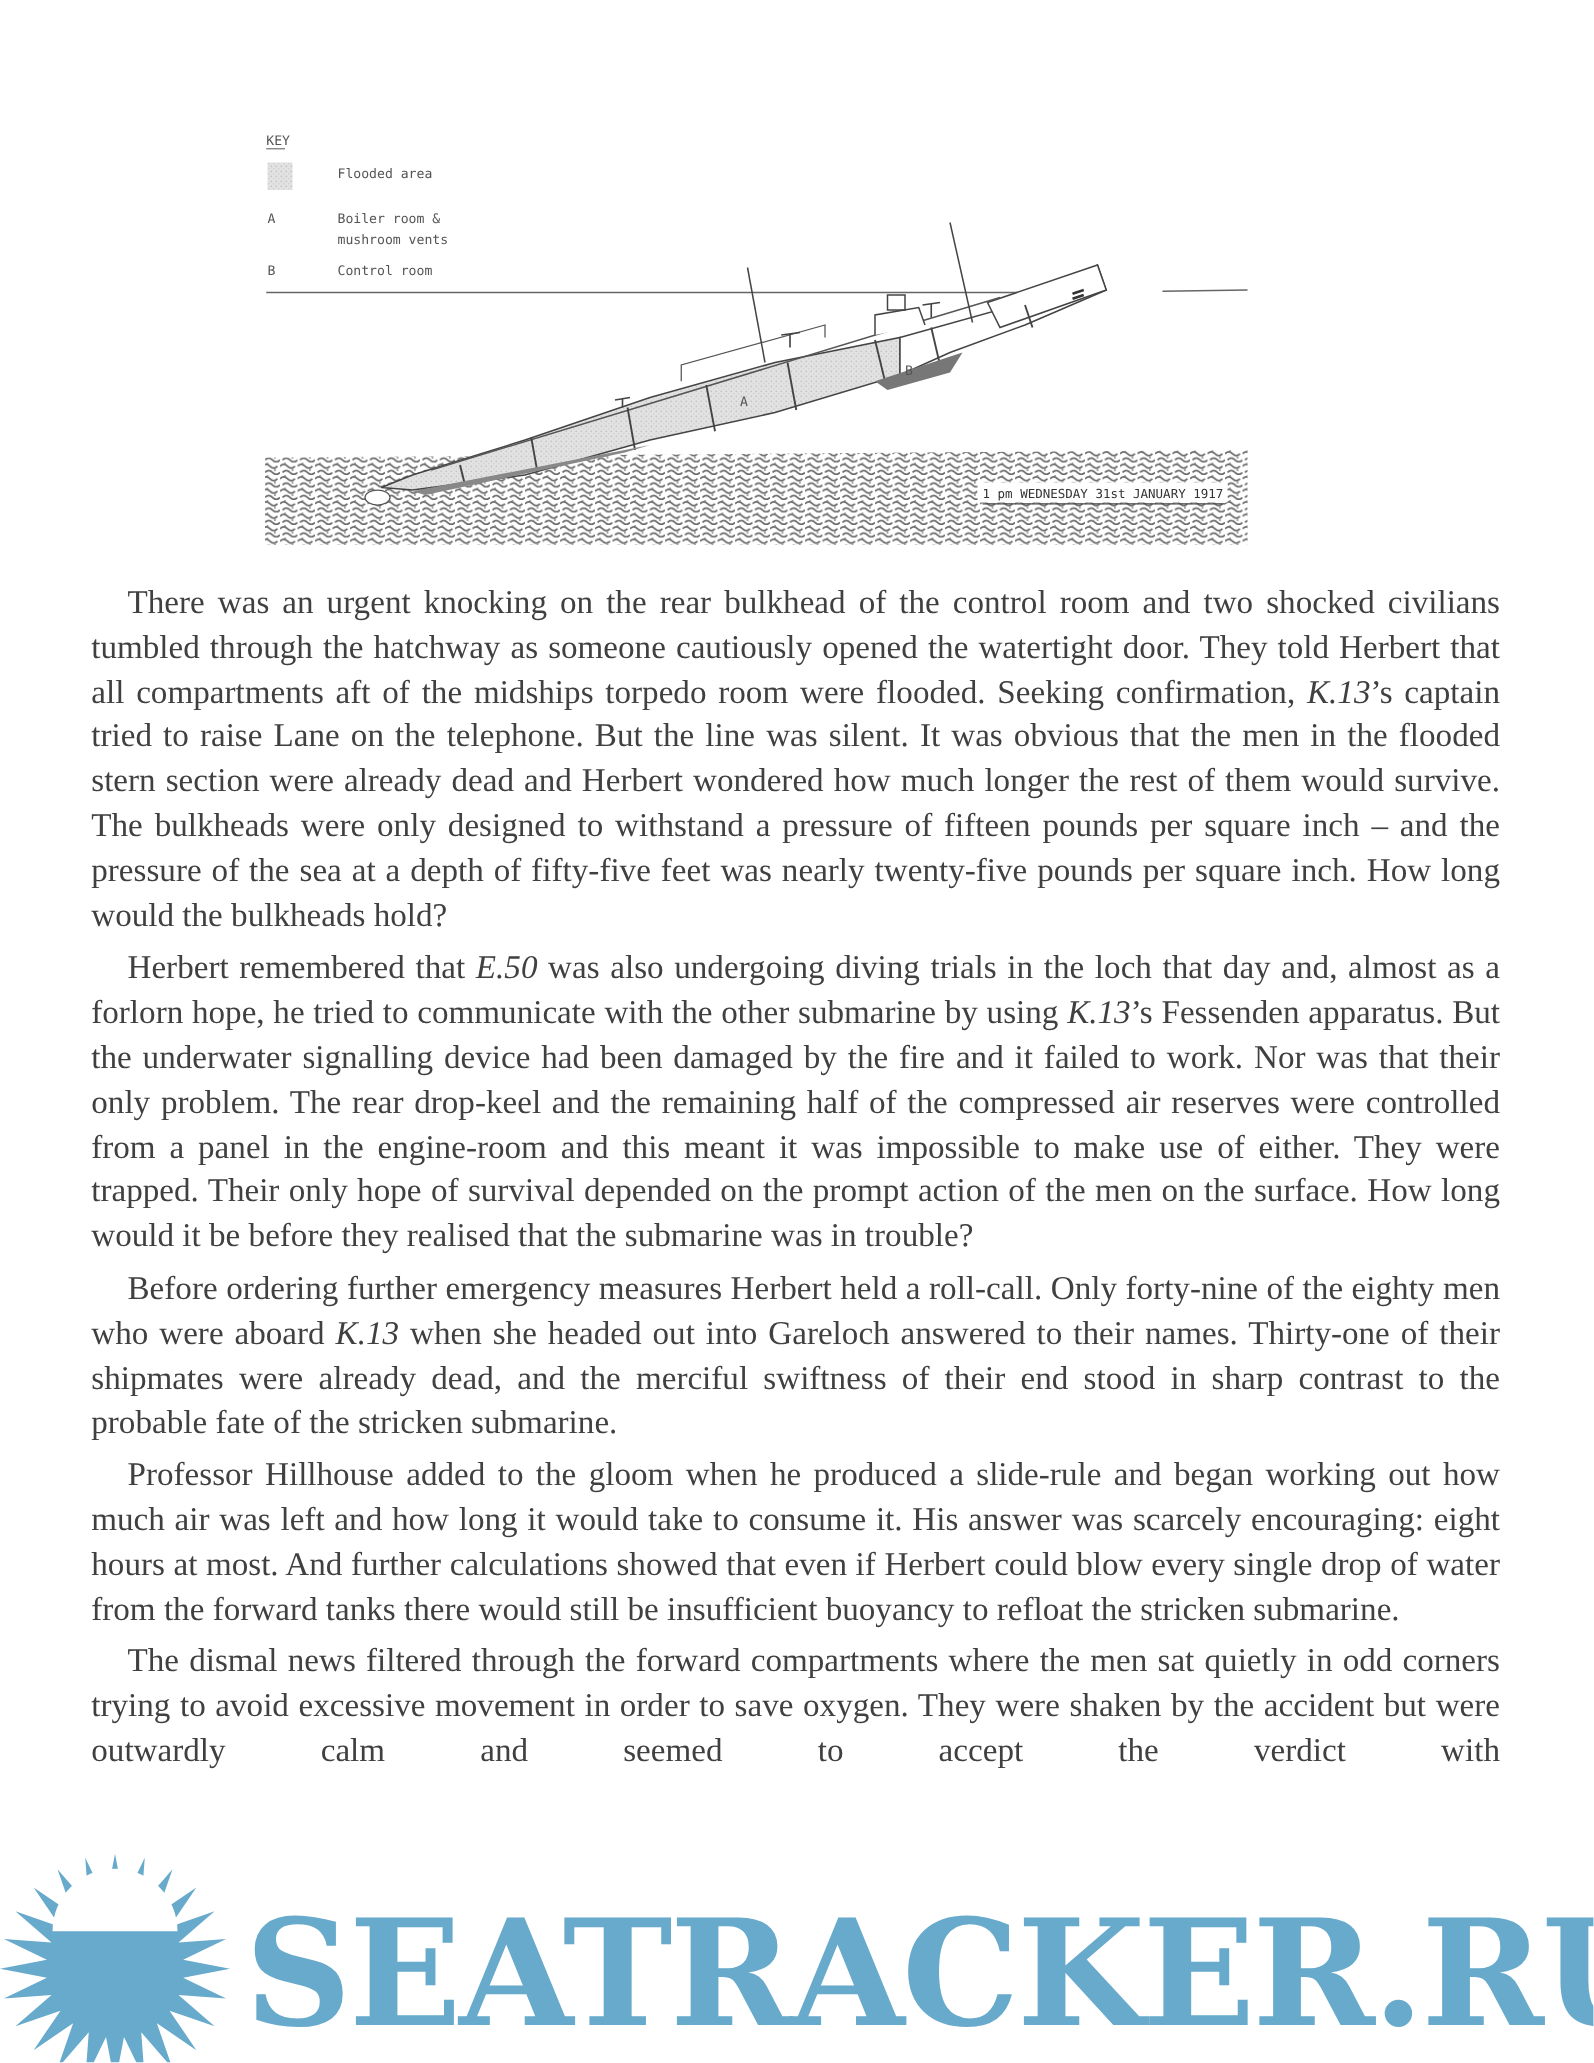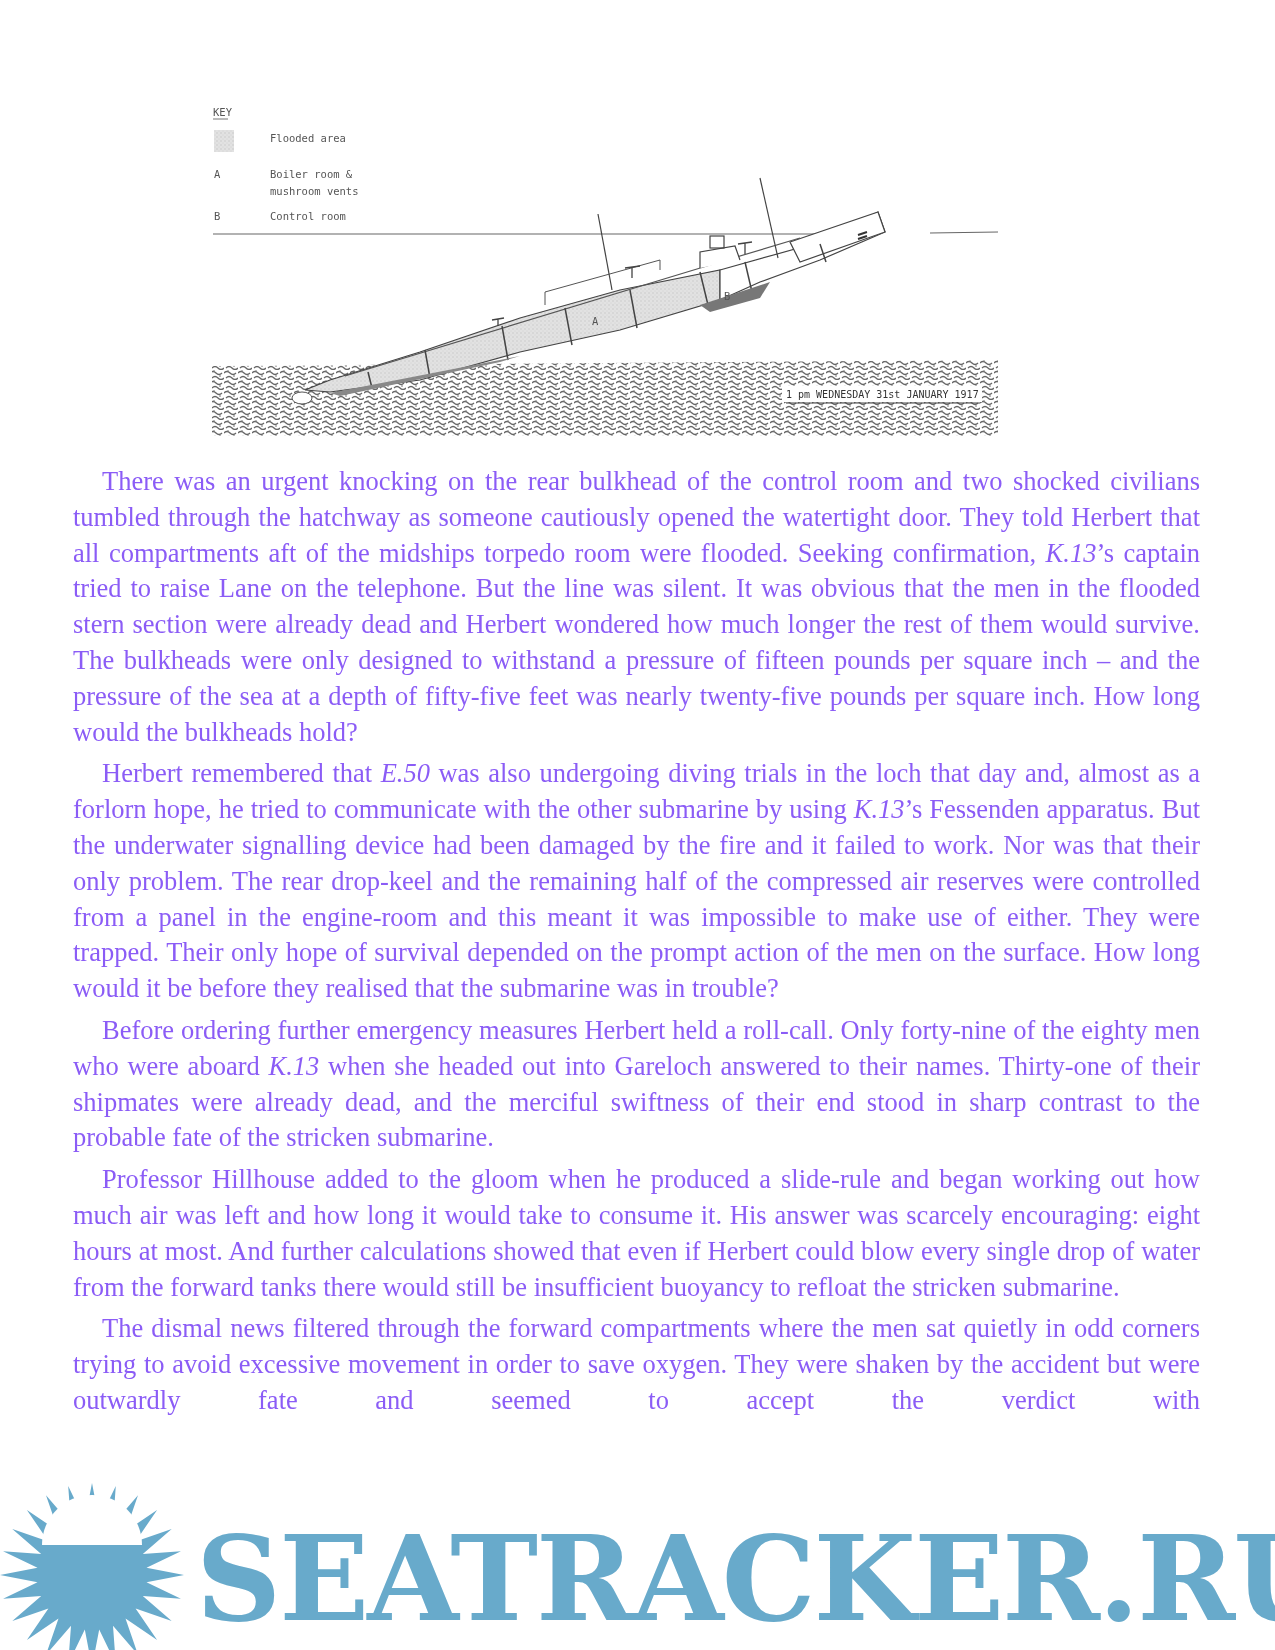--- a/index.html
+++ b/index.html
@@ -7,21 +7,21 @@
 
   .figure { position: absolute; left: 0; top: 0; width: 1161px; height: 460px; }
   .figure svg { position: absolute; left: 0; top: 0; }
 
   .key-text { font-family: "DejaVu Sans Mono", monospace; font-size: 10.5px; fill: #555; }
   .caption-text { font-family: "DejaVu Sans Mono", monospace; font-size: 10px; fill: #333; }
 
   .body-text {
     position: absolute; left: 73px; top: 464px; width: 1127px;
     font-family: "Liberation Serif", serif; font-size: 26.5px; line-height: 35.8px;
-    color: #8b5cf6; text-align: justify;
+    color: #404040; text-align: justify;
   }
   .body-text p { margin: 0 0 6px 0; text-indent: 29px; hyphens: manual; }
   .body-text em { font-style: italic; }
 
   .watermark { position: absolute; left: 0; top: 1470px; width: 1275px; height: 180px; pointer-events: none; }
   .wm-text {
     font-family: "DejaVu Serif", serif; font-weight: bold; font-size: 118px;
     letter-spacing: -2px;
   }
 </style>
@@ -105,21 +105,21 @@
     <text class="caption-text" x="786" y="398">1 pm WEDNESDAY 31st JANUARY 1917</text>
     <line x1="786" y1="403" x2="980" y2="403" stroke="#444" stroke-width="1"></line>
   </svg>
 </div>
 
 <div class="body-text">
   <p><span>There was an urgent knocking on the rear bulkhead of the control room and two shocked civilians tumbled through the hatchway as someone cautiously opened the watertight door. They told Herbert that all compartments aft of the midships torpedo room were flooded. Seeking confirmation, </span><em>K.13</em><span>’s captain tried to raise Lane on the telephone. But the line was silent. It was obvious that the men in the flooded stern section were already dead and Herbert wondered how much longer the rest of them would survive. The bulkheads were only designed to withstand a pressure of fifteen pounds per square inch – and the pressure of the sea at a depth of fifty-five feet was nearly twenty-five pounds per square inch. How long would the bulkheads hold?</span></p>
   <p><span>Herbert remembered that </span><em>E.50</em><span> was also undergoing diving trials in the loch that day and, almost as a forlorn hope, he tried to communicate with the other submarine by using </span><em>K.13</em><span>’s Fessenden apparatus. But the underwater signalling device had been damaged by the fire and it failed to work. Nor was that their only problem. The rear drop-keel and the remaining half of the compressed air reserves were controlled from a panel in the engine-room and this meant it was impossible to make use of either. They were trapped. Their only hope of survival depended on the prompt action of the men on the surface. How long would it be before they realised that the submarine was in trouble?</span></p>
   <p><span>Before ordering further emergency measures Herbert held a roll-call. Only forty-nine of the eighty men who were aboard </span><em>K.13</em><span> when she headed out into Gareloch answered to their names. Thirty-one of their shipmates were already dead, and the merciful swiftness of their end stood in sharp contrast to the probable fate of the stricken submarine.</span></p>
   <p><span>Professor Hillhouse added to the gloom when he produced a slide-rule and began working out how much air was left and how long it would take to consume it. His answer was scarcely encouraging: eight hours at most. And further calculations showed that even if Herbert could blow every single drop of water from the forward tanks there would still be insufficient buoyancy to refloat the stricken submarine.</span></p>
-  <p style="text-align-last: justify;"><span>The dismal news filtered through the forward compartments where the men sat quietly in odd corners trying to avoid excessive movement in order to save oxygen. They were shaken by the accident but were outwardly fate and seemed to accept the verdict with</span></p>
+  <p style="text-align-last: justify;"><span>The dismal news filtered through the forward compartments where the men sat quietly in odd corners trying to avoid excessive movement in order to save oxygen. They were shaken by the accident but were outwardly calm and seemed to accept the verdict with</span></p>
 </div>
 
 <div class="watermark">
   <svg width="1275" height="180" viewBox="0 0 1275 180">
     <defs>
       <clipPath id="wm-bottom">
           <rect x="0" y="60" width="1275" height="120"></rect>
         </clipPath>
       <clipPath id="wm-top">
           <rect x="0" y="0" width="1275" height="60"></rect>

